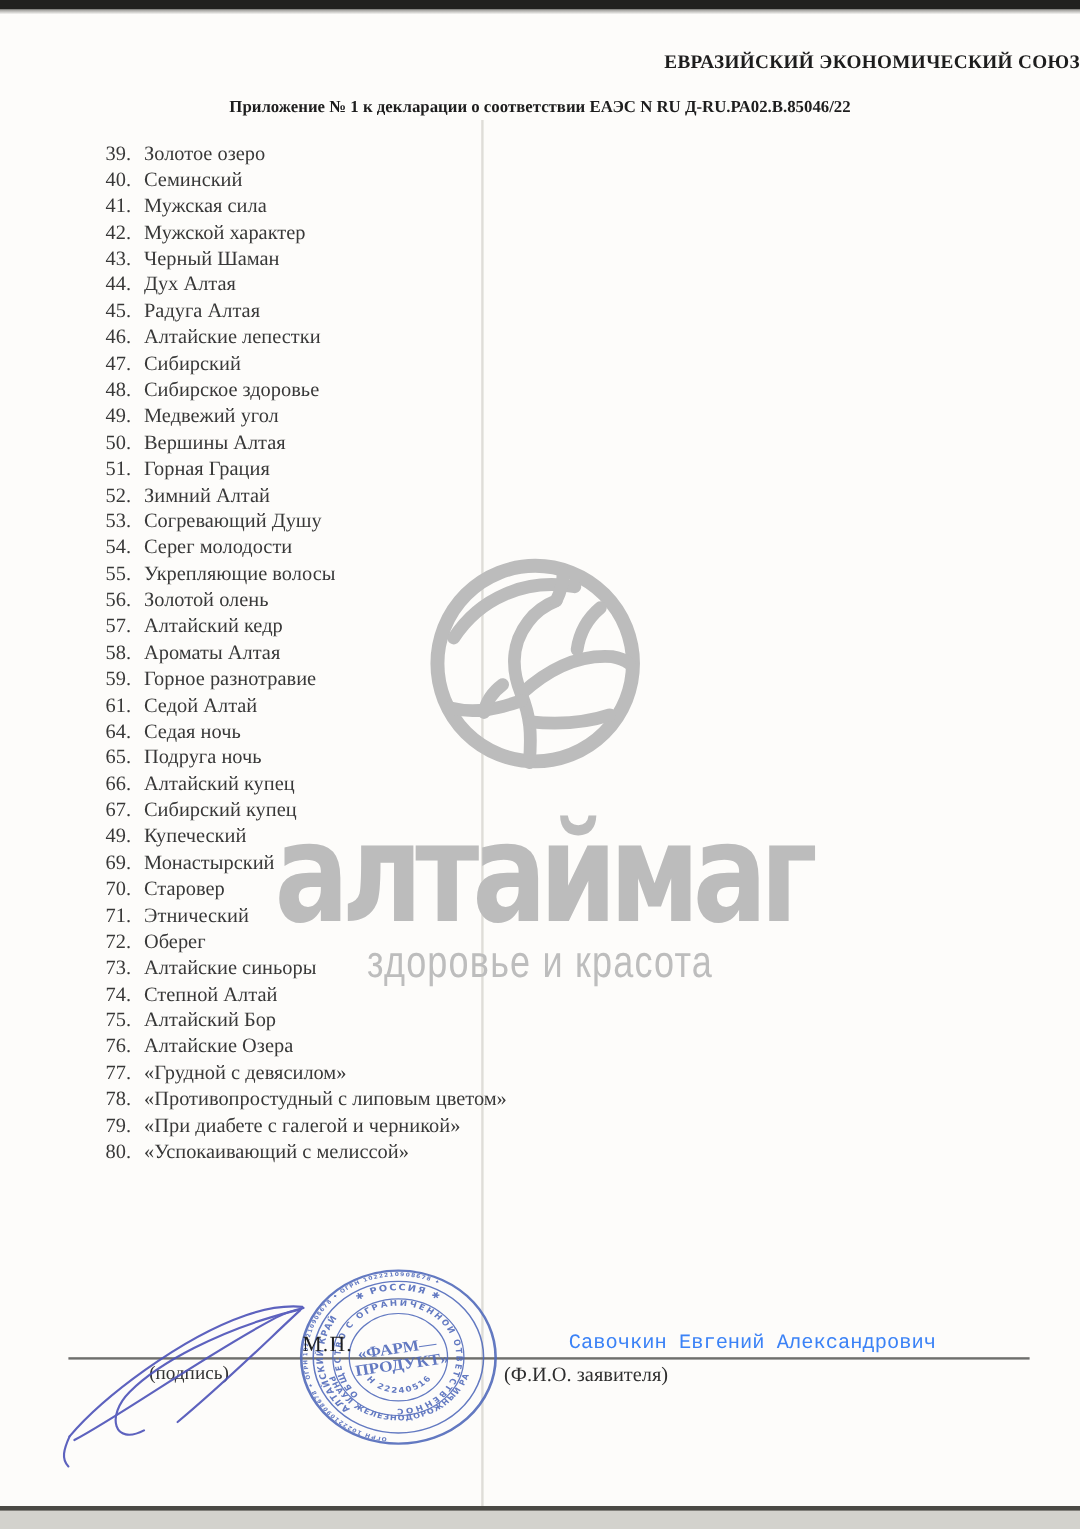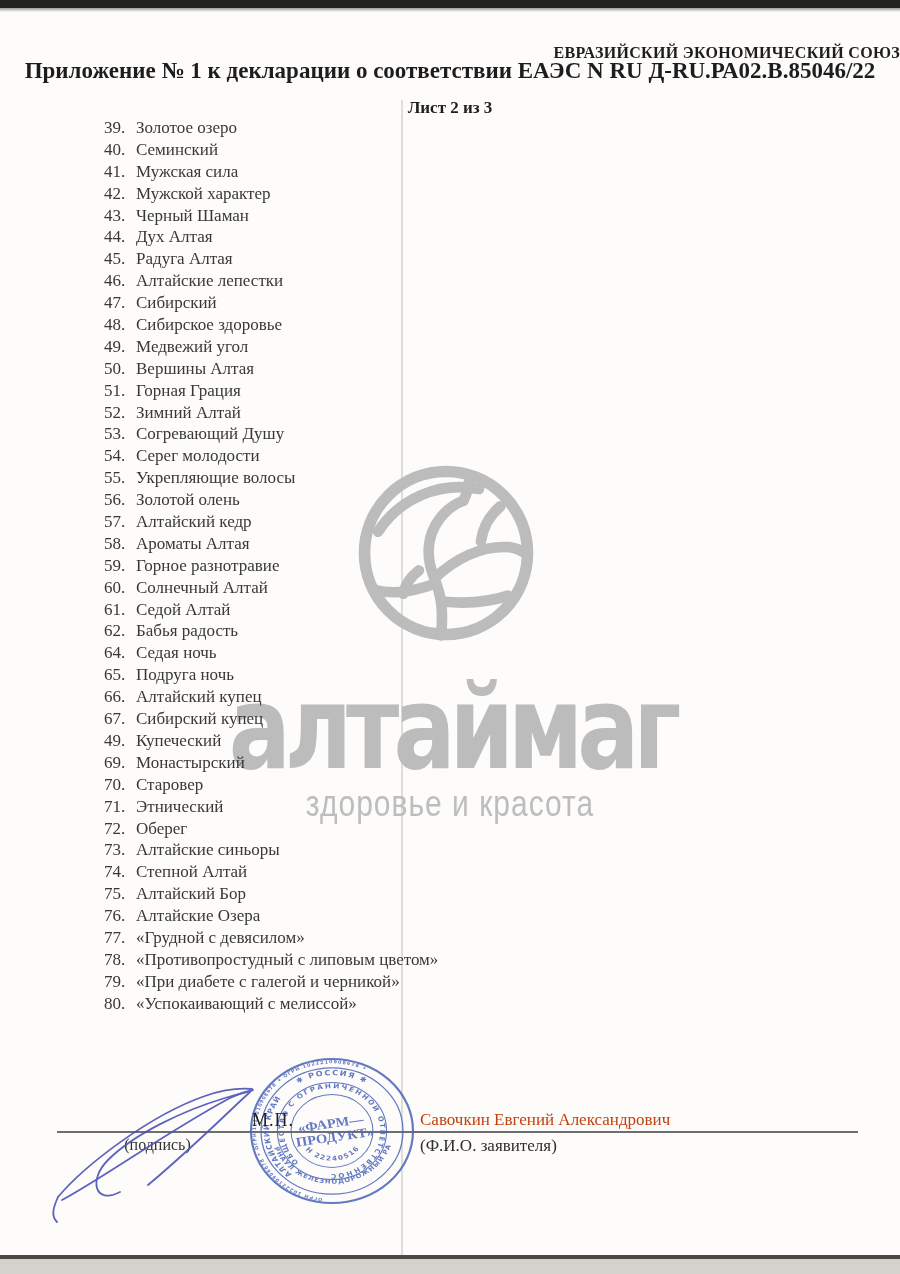--- a/index.html
+++ b/index.html
@@ -7,40 +7,40 @@
         font-family:"Liberation Serif","DejaVu Serif",serif;}
   
   .edge-top{position:absolute;left:0;top:0;width:900px;height:8px;background:#21211f;}
   .edge-top-fade{position:absolute;left:0;top:8px;width:900px;height:4px;background:linear-gradient(#9a9995,#fdfcfa);}
   .edge-bottom-line{position:absolute;left:0;top:1255px;width:900px;height:4px;background:#4a4944;}
   .edge-bottom{position:absolute;left:0;top:1259px;width:900px;height:15px;background:#d3d2cd;}
   .crease{position:absolute;left:401px;top:100px;width:2px;height:1157px;background:rgba(186,184,176,0.45);}
   
   .h-line{position:absolute;left:0;width:900px;text-align:center;color:#1d1d1d;font-weight:bold;z-index:2;}
   #h1{top:44px;font-size:16px;letter-spacing:0.3px;text-align:right;}
-  #h2{top:58px;font-size:23px;}
+  #h2{top:82px;font-size:14px;}
   #h3{top:98px;font-size:17px;}
   
-  #list{position:absolute;left:104px;top:117px;z-index:2;color:#383838;font-size:17px;}
+  #list{position:absolute;left:88px;top:117px;z-index:2;color:#383838;font-size:17px;}
   .li-row{height:21.9px;line-height:21.9px;white-space:nowrap;}
   .li-num{display:inline-block;min-width:27px;}
   .li-txt{display:inline-block;margin-left:5px;}
   
   #wm{position:absolute;left:0;top:0;width:772px;height:1274px;z-index:1;}
   #wm-tree{position:absolute;left:349px;top:456px;}
   #wm-brand{position:absolute;left:0;top:676px;width:904px;text-align:center;
     font-family:"DejaVu Sans","Liberation Sans",sans-serif;font-weight:bold;
     font-size:92px;letter-spacing:-6px;color:#bcbcbc;transform:scaleY(1.25);transform-origin:50% 55%;}
   #wm-tagline{position:absolute;left:0;top:782px;width:900px;text-align:center;
     font-family:"Liberation Sans","DejaVu Sans",sans-serif;font-size:30px;letter-spacing:1px;
     color:#bdbdbd;transform:scaleY(1.25);transform-origin:top;}
   
   .rule{position:absolute;left:57px;top:1131px;width:801px;height:2px;background:#6e6e6c;z-index:2;}
   #sig-caption{position:absolute;left:100px;top:1136px;width:115px;text-align:center;font-size:16px;color:#333;z-index:2;}
-  #applicant-name{position:absolute;left:420px;top:1110px;width:360px;text-align:left;font-size:17px;color:#c2410c;z-index:2;}
+  #applicant-name{position:absolute;left:420px;top:1110px;width:360px;text-align:right;font-size:17px;color:#3b82f6;z-index:2;font-family:Liberation Mono, monospace;}
   #applicant-caption{position:absolute;left:420px;top:1136px;width:360px;font-size:17px;color:#2e2e2e;z-index:2;}
   #stamp{position:absolute;left:241px;top:1050px;z-index:3;opacity:0.88;}
   #mp{position:absolute;left:252px;top:1110px;font-size:18px;color:#1f1f1f;z-index:5;letter-spacing:1px;}
   #signature{position:absolute;left:48px;top:1078px;z-index:4;}
   .stamp-ring{font-family:"DejaVu Sans","Liberation Sans",sans-serif;font-weight:bold;}
 </style>
 </head>
 <body>
 
 <div id="page">
@@ -62,21 +62,20 @@
         <path d="M 136 88 C 138 74 144 62 156 52"></path>
         <path d="M 96 150 C 116 152 140 152 164 144"></path>
       </g>
     </svg>
     <div id="wm-brand">алтаймаг</div>
     <div id="wm-tagline">здоровье и красота</div>
   </div>
 
   <div id="h1" class="h-line">ЕВРАЗИЙСКИЙ ЭКОНОМИЧЕСКИЙ СОЮЗ</div>
   <div id="h2" class="h-line">Приложение № 1 к декларации о соответствии ЕАЭС N RU Д-RU.РА02.В.85046/22</div>
-  <div id="h3" class="h-line">Лист 2 из 3</div>
 
   <div id="list">
       <div class="li-row"><span class="li-num">39.</span><span class="li-txt">Золотое озеро</span></div>
       <div class="li-row"><span class="li-num">40.</span><span class="li-txt">Семинский</span></div>
       <div class="li-row"><span class="li-num">41.</span><span class="li-txt">Мужская сила</span></div>
       <div class="li-row"><span class="li-num">42.</span><span class="li-txt">Мужской характер</span></div>
       <div class="li-row"><span class="li-num">43.</span><span class="li-txt">Черный Шаман</span></div>
       <div class="li-row"><span class="li-num">44.</span><span class="li-txt">Дух Алтая</span></div>
       <div class="li-row"><span class="li-num">45.</span><span class="li-txt">Радуга Алтая</span></div>
       <div class="li-row"><span class="li-num">46.</span><span class="li-txt">Алтайские лепестки</span></div>
@@ -86,23 +85,21 @@
       <div class="li-row"><span class="li-num">50.</span><span class="li-txt">Вершины Алтая</span></div>
       <div class="li-row"><span class="li-num">51.</span><span class="li-txt">Горная Грация</span></div>
       <div class="li-row"><span class="li-num">52.</span><span class="li-txt">Зимний Алтай</span></div>
       <div class="li-row"><span class="li-num">53.</span><span class="li-txt">Согревающий Душу</span></div>
       <div class="li-row"><span class="li-num">54.</span><span class="li-txt">Серег молодости</span></div>
       <div class="li-row"><span class="li-num">55.</span><span class="li-txt">Укрепляющие волосы</span></div>
       <div class="li-row"><span class="li-num">56.</span><span class="li-txt">Золотой олень</span></div>
       <div class="li-row"><span class="li-num">57.</span><span class="li-txt">Алтайский кедр</span></div>
       <div class="li-row"><span class="li-num">58.</span><span class="li-txt">Ароматы Алтая</span></div>
       <div class="li-row"><span class="li-num">59.</span><span class="li-txt">Горное разнотравие</span></div>
-      <div class="li-row"><span class="li-num">60.</span><span class="li-txt">Солнечный Алтай</span></div>
       <div class="li-row"><span class="li-num">61.</span><span class="li-txt">Седой Алтай</span></div>
-      <div class="li-row"><span class="li-num">62.</span><span class="li-txt">Бабья радость</span></div>
       <div class="li-row"><span class="li-num">64.</span><span class="li-txt">Седая ночь</span></div>
       <div class="li-row"><span class="li-num">65.</span><span class="li-txt">Подруга ночь</span></div>
       <div class="li-row"><span class="li-num">66.</span><span class="li-txt">Алтайский купец</span></div>
       <div class="li-row"><span class="li-num">67.</span><span class="li-txt">Сибирский купец</span></div>
       <div class="li-row"><span class="li-num">49.</span><span class="li-txt">Купеческий</span></div>
       <div class="li-row"><span class="li-num">69.</span><span class="li-txt">Монастырский</span></div>
       <div class="li-row"><span class="li-num">70.</span><span class="li-txt">Старовер</span></div>
       <div class="li-row"><span class="li-num">71.</span><span class="li-txt">Этнический</span></div>
       <div class="li-row"><span class="li-num">72.</span><span class="li-txt">Оберег</span></div>
       <div class="li-row"><span class="li-num">73.</span><span class="li-txt">Алтайские синьоры</span></div>

